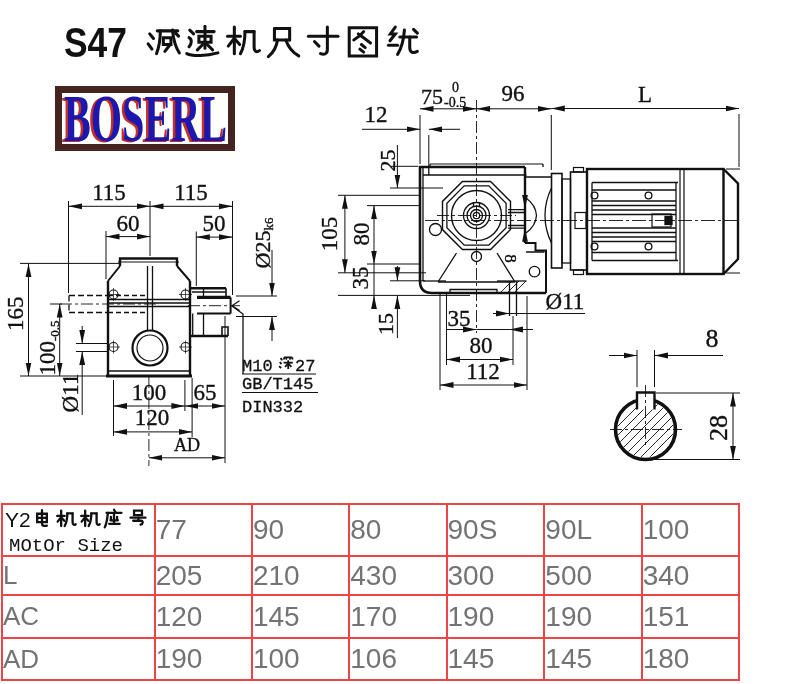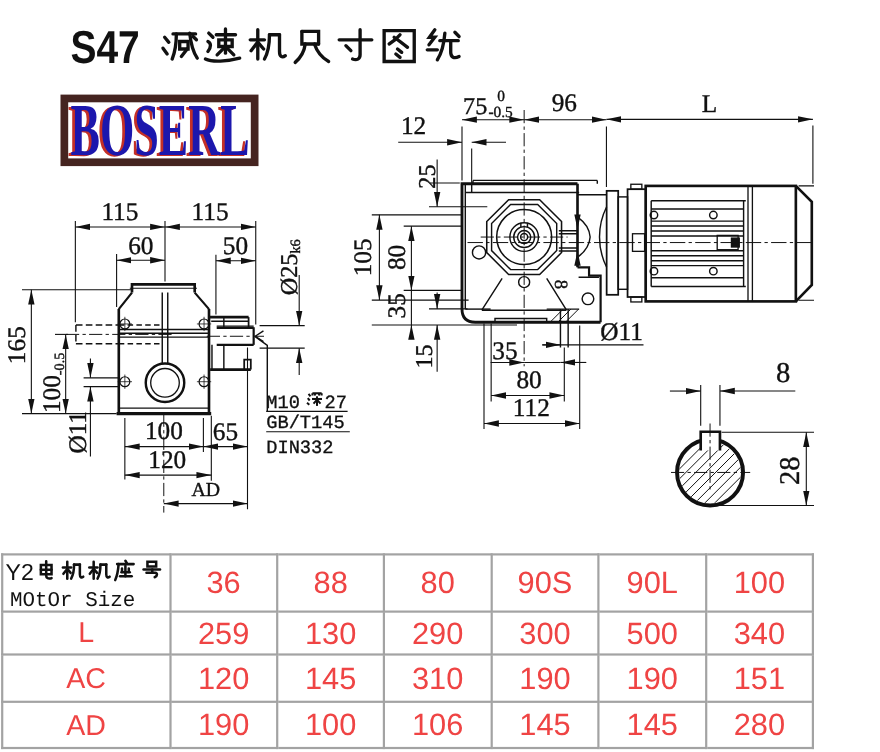--- a/index.html
+++ b/index.html
@@ -1,20 +1,20 @@
 <!DOCTYPE html>
 <html><head>
 <meta charset="utf-8">
 <style>
 html,body{margin:0;padding:0;background:#fff;}
 #page{position:relative;width:740px;height:684px;background:#fff;overflow:hidden;font-family:"Liberation Sans",sans-serif;}
 #logo{position:absolute;left:55px;top:86px;width:166px;height:51px;border:7px solid #452420;background:#fff;text-align:center;}
 
 table{position:absolute;left:1px;top:503px;border-collapse:collapse;table-layout:fixed;}
-td{border:2px solid #a3a3a3;text-align:center;vertical-align:middle;font-size:28px;color:#ef4444;padding:0;}
+td{border:2px solid #ef4444;text-align:left;vertical-align:middle;font-size:28px;color:#737373;padding:0;}
 </style>
 </head>
 <body>
 <div id="page">
 <svg width="800" height="503" viewBox="0 0 800 503" style="position:absolute;left:0;top:0">
 <defs>
 <marker id="ae" viewBox="0 0 14 8" refX="13.5" refY="4" markerWidth="14" markerHeight="8" orient="auto-start-reverse">
           <path d="M0,1.1 L13.5,4 L0,6.9 Z" fill="#111"></path>
         </marker>
 <clipPath id="shaftclip">
@@ -355,49 +355,49 @@
    <g stroke="#111" stroke-width="10.5" stroke-linecap="round" fill="none">
    <use href="#gDian" transform="translate(28,2) scale(0.22)"></use>
    <use href="#gJi" transform="translate(52,2) scale(0.22)"></use>
    <use href="#gJi" transform="translate(76,2) scale(0.22)"></use>
    <use href="#gZuo" transform="translate(100,2) scale(0.22)"></use>
    <use href="#gHao" transform="translate(124,2) scale(0.22)"></use>
    </g>
    <text x="6" y="45" font-family="Liberation Mono" font-size="19" fill="#111">MOtOr Size</text>
   </svg>
  </td>
- <td>36</td>
-          <td>88</td>
+ <td>77</td>
+          <td>90</td>
           <td>80</td>
           <td>90S</td>
           <td>90L</td>
           <td>100</td>
 </tr>
 <tr style="height:39px">
           <td style="font-size:26px">L</td>
-          <td>259</td>
-          <td>130</td>
-          <td>290</td>
+          <td>205</td>
+          <td>210</td>
+          <td>430</td>
           <td>300</td>
           <td>500</td>
           <td>340</td>
         </tr>
 <tr style="height:43px">
           <td style="font-size:26px">AC</td>
           <td>120</td>
           <td>145</td>
-          <td>310</td>
+          <td>170</td>
           <td>190</td>
           <td>190</td>
           <td>151</td>
         </tr>
 <tr style="height:42px">
           <td style="font-size:26px">AD</td>
           <td>190</td>
           <td>100</td>
           <td>106</td>
           <td>145</td>
           <td>145</td>
-          <td>280</td>
+          <td>180</td>
         </tr>
 </tbody>
     </table>
 </div>
 
 </body></html>

